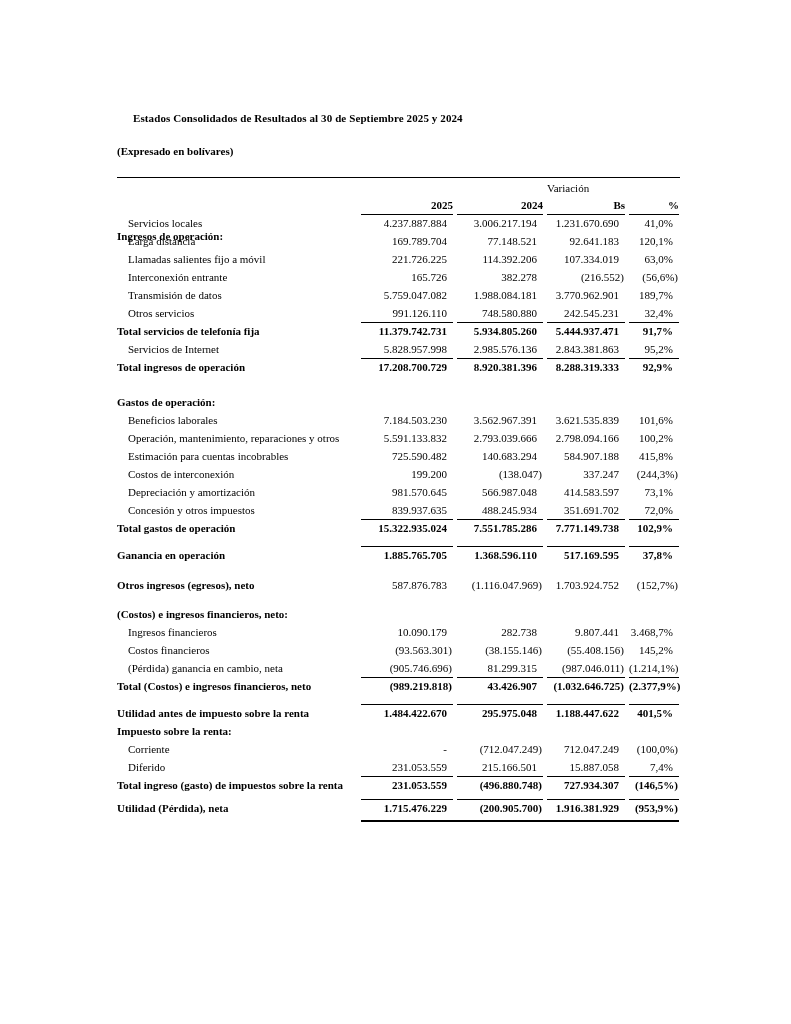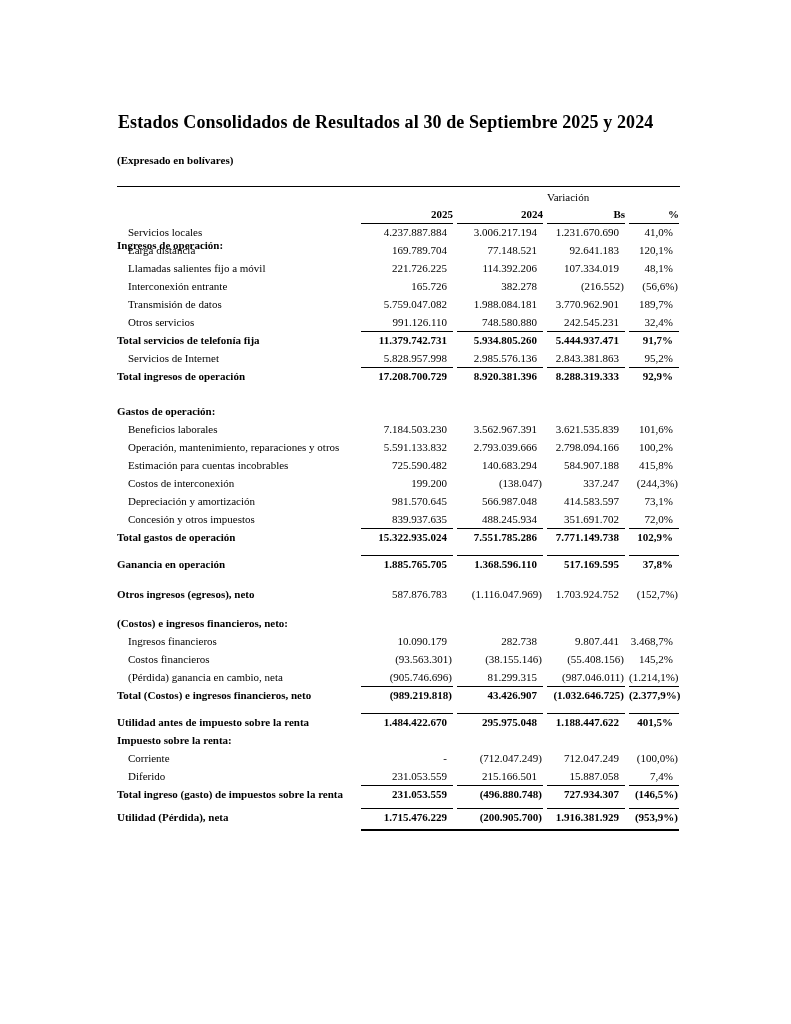--- a/index.html
+++ b/index.html
@@ -4,21 +4,21 @@
 <style>
   html, body { margin:0; padding:0; }
   body {
     width:791px; height:1024px; position:relative;
     background:#ffffff; color:#000;
     font-family:"Liberation Serif","DejaVu Serif",serif;
     overflow:hidden;
   }
   .sheet { position:absolute; left:117px; top:112px; width:563px; }
   .title {
-    font-size:18px; font-weight:bold; margin:0 0 21px 1px;
+    font-size:11px; font-weight:bold; margin:0 0 21px 16px;
     white-space:nowrap; letter-spacing:0.1px;
   }
   .subrow {
     font-size:11px; font-weight:bold;
     border-bottom:1.4px solid #000; padding-bottom:20px;
   }
   .row {
     display:grid;
     grid-template-columns:240px 92px 86px 78px 50px;
     column-gap:4px;
@@ -73,21 +73,21 @@
         <div class="c num">169.789.704</div>
         <div class="c num">77.148.521</div>
         <div class="c num">92.641.183</div>
         <div class="c num">120,1%</div>
       </div>
       <div class="row">
         <div class="c label indent">Llamadas salientes fijo a móvil</div>
         <div class="c num">221.726.225</div>
         <div class="c num">114.392.206</div>
         <div class="c num">107.334.019</div>
-        <div class="c num">48,1%</div>
+        <div class="c num">63,0%</div>
       </div>
       <div class="row">
         <div class="c label indent">Interconexión entrante</div>
         <div class="c num">165.726</div>
         <div class="c num">382.278</div>
         <div class="c num neg">(216.552)</div>
         <div class="c num neg">(56,6%)</div>
       </div>
       <div class="row">
         <div class="c label indent">Transmisión de datos</div>

